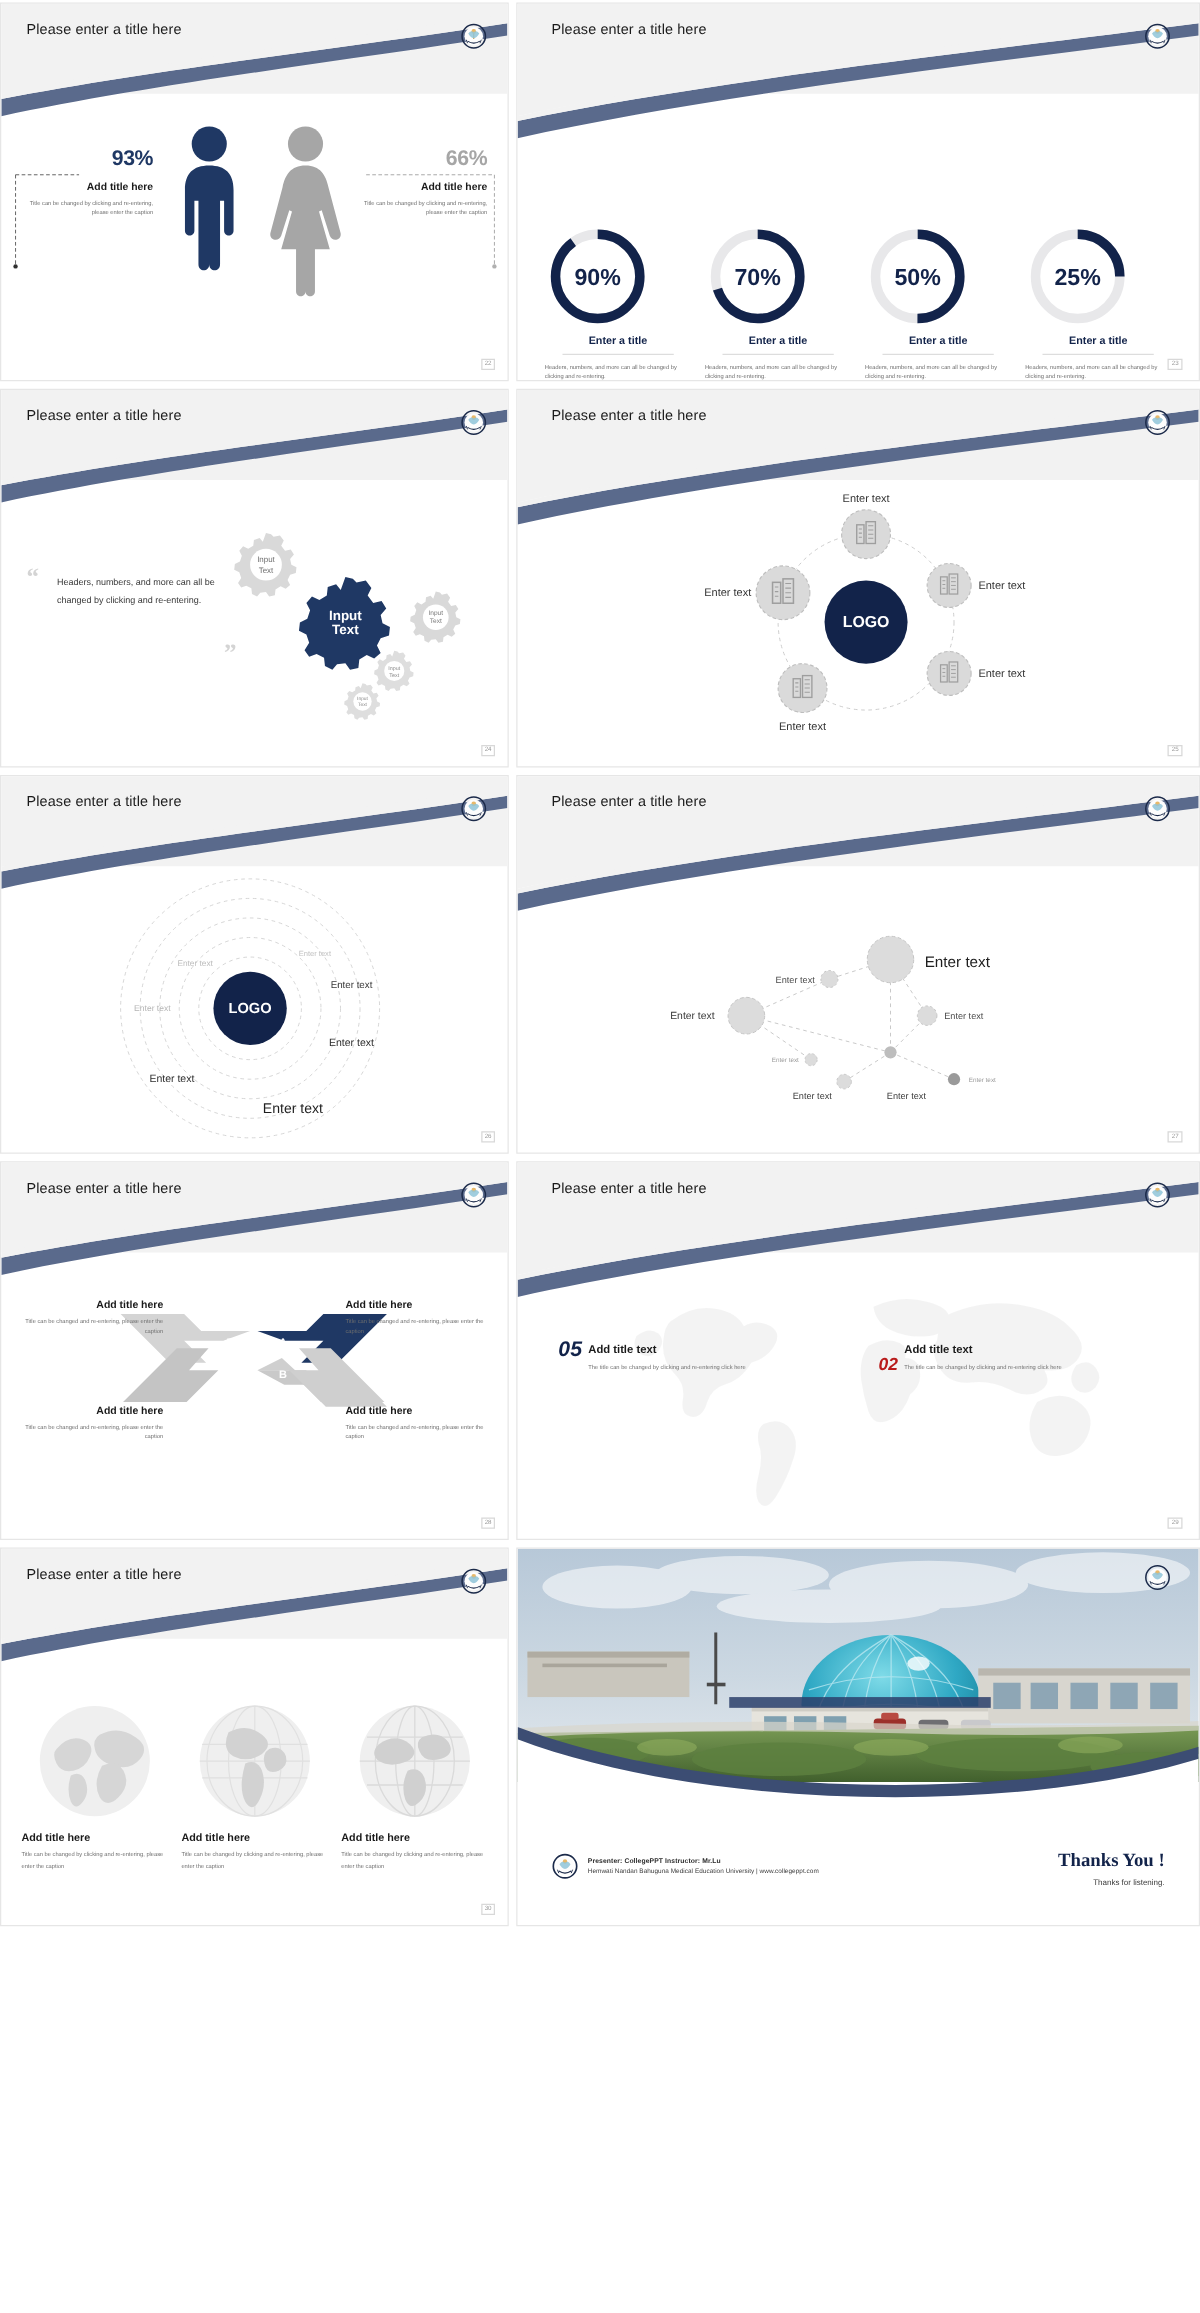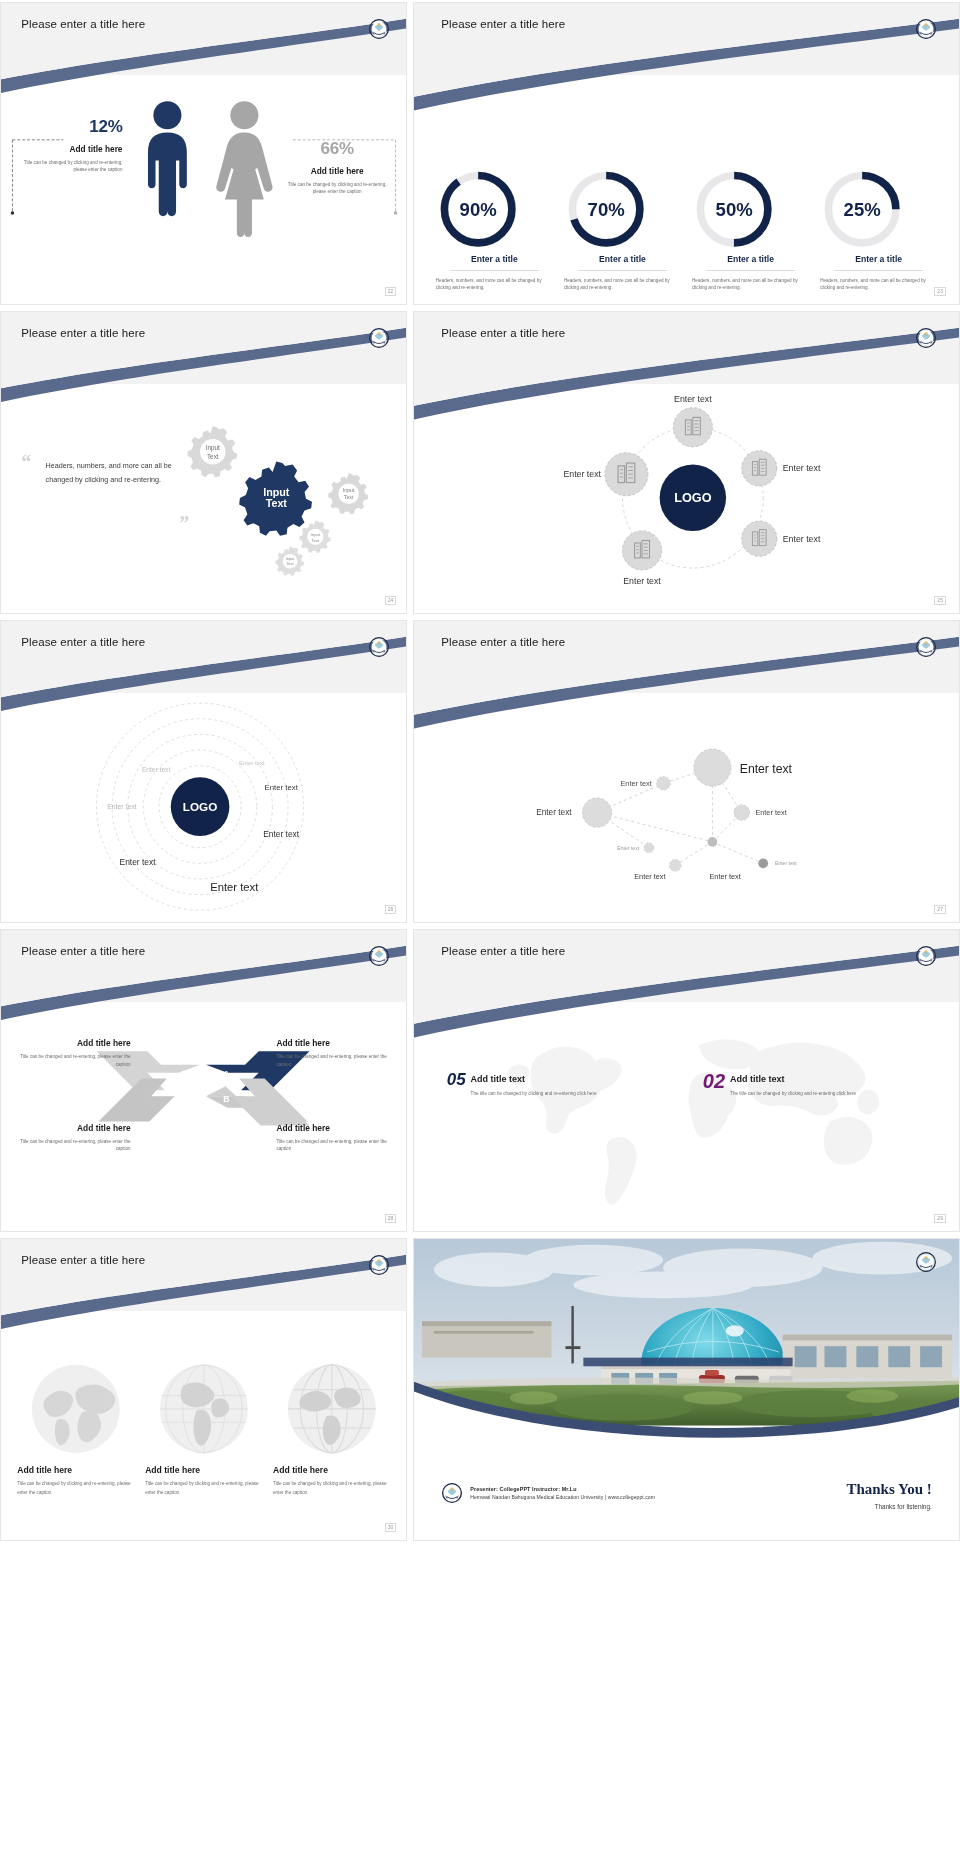--- a/index.html
+++ b/index.html
@@ -98,26 +98,26 @@
       </div>
 
       <div style="position:absolute;left:52%;top:32%;width:16%;">
         <svg viewBox="0 0 60 130" style="width:100%;height:auto">
           <circle cx="30" cy="15" r="13" fill="#a6a6a6"></circle>
           <path d="M30 31 c-11 0 -15 7 -17 16 l-9 34 c-1 5 6 7 8 2 l6 -19 l2 1 l-8 28 l11 0 l0 31 c0 5 7 5 7 0 l0 -31 l0 31 c0 5 7 5 7 0 l0 -31 l11 0 l-8 -28 l2 -1 l6 19 c2 5 9 3 8 -2 l-9 -34 c-2 -9 -6 -16 -17 -16z" fill="#a6a6a6"></path>
         </svg>
       </div>
 
       <div style="position:absolute;left:4%;top:38%;width:26%;text-align:right;">
-        <div style="font-size:17px;font-weight:bold;color:#1f3864;letter-spacing:-.3px;">12%</div>
+        <div style="font-size:17px;font-weight:bold;color:#1f3864;letter-spacing:-.3px;">93%</div>
         <div style="font-size:8.3px;font-weight:bold;color:#1a1a1a;margin-top:7px;">Add title here</div>
         <div class="micro" style="margin-top:5px;">Title can be changed by clicking and re-entering, please enter the caption</div>
       </div>
 
-      <div style="position:absolute;left:70%;top:38%;width:26%;text-align:center;margin-top:22px;">
+      <div style="position:absolute;left:70%;top:38%;width:26%;text-align:right;">
         <div style="font-size:17px;font-weight:bold;color:#a6a6a6;letter-spacing:-.3px;">66%</div>
         <div style="font-size:8.3px;font-weight:bold;color:#1a1a1a;margin-top:7px;">Add title here</div>
         <div class="micro" style="margin-top:5px;">Title can be changed by clicking and re-entering, please enter the caption</div>
       </div>
     </div>
     <div class="pagenum">22</div>
   </div>
 
   <div class="slide">
     <div class="hdr"></div>
@@ -131,21 +131,21 @@
       <svg viewBox="0 0 40 40" width="22" height="22">
         <circle cx="20" cy="20" r="17" fill="none" stroke="#1b2a4a" stroke-width="2.2"></circle>
         <circle cx="20" cy="20" r="13.5" fill="#fdfdfd"></circle>
         <circle cx="20" cy="13" r="3.4" fill="#e8b96a"></circle>
         <path d="M12 16 q4 -5 8 -2 q4 -3 8 2 q-3 6 -8 7 q-5 -1 -8 -7z" fill="#8fc4d8" opacity=".85"></path>
         <path d="M11 27 q9 6 18 0" stroke="#1b2a4a" stroke-width="1.5" fill="none"></path>
         <path d="M9 25 l2 5 M31 25 l-2 5" stroke="#1b2a4a" stroke-width="1.3"></path>
       </svg>
     </div>
 
-    <div class="body" style="display:flex;padding:30% 4% 0 4%;gap:2.2%;">
+    <div class="body" style="display:flex;padding:30% 4% 0 4%;gap:2.2%;align-items:flex-end;">
 
       <div style="flex:1;text-align:center;">
         <svg viewBox="0 0 100 100" style="width:72%;">
           <circle cx="50" cy="50" r="40" fill="none" stroke="#e8e8ea" stroke-width="9"></circle>
           <circle cx="50" cy="50" r="40" fill="none" stroke="#12234a" stroke-width="9" stroke-dasharray="226.2 251.3" stroke-dashoffset="0" transform="rotate(-90 50 50)" stroke-linecap="butt"></circle>
           <text x="50" y="58" text-anchor="middle" font-family="Liberation Sans, sans-serif" font-size="22" font-weight="bold" fill="#12234a">90%</text>
         </svg>
         <div style="font-size:8.6px;font-weight:bold;color:#12234a;margin-top:3px;">Enter a title</div>
         <div style="height:1px;background:#ddd;margin:6px 12% 0;"></div>
         <div class="micro" style="margin-top:6px;text-align:left;">Headers, numbers, and more can all be changed by clicking and re-entering.</div>
@@ -546,21 +546,21 @@
 
       <div style="position:absolute;left:6%;top:47%;width:42%;display:flex;gap:5px;">
         <div style="font-size:17px;font-weight:bold;font-style:italic;color:#12234a;line-height:1;flex:0 0 auto;">05</div>
         <div>
           <div style="font-size:9px;font-weight:bold;color:#1a1a1a;padding-top:3px;">Add title text</div>
           <div class="micro" style="margin-top:6px;line-height:1.9;">The title can be changed by clicking and re-entering click here</div>
         </div>
       </div>
 
       <div style="position:absolute;left:53%;top:47%;width:42%;display:flex;gap:5px;">
-        <div style="font-size:20px;font-weight:bold;font-style:italic;color:#701a75;line-height:1;flex:0 0 auto;">02</div>
+        <div style="font-size:14px;font-weight:bold;font-style:italic;color:#b91c1c;line-height:1;flex:0 0 auto;margin-top:13px;">02</div>
         <div>
           <div style="font-size:9px;font-weight:bold;color:#1a1a1a;padding-top:3px;">Add title text</div>
           <div class="micro" style="margin-top:6px;line-height:1.9;">The title can be changed by clicking and re-entering click here</div>
         </div>
       </div>
     </div>
     <div class="pagenum">29</div>
   </div>
 
   <div class="slide">

